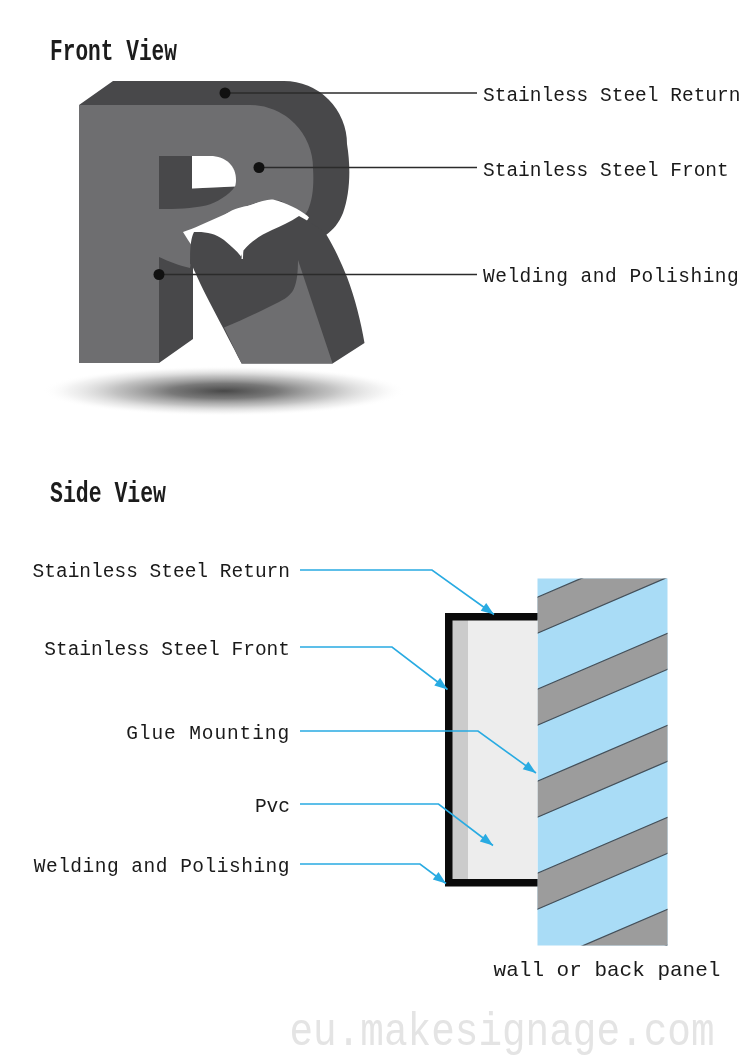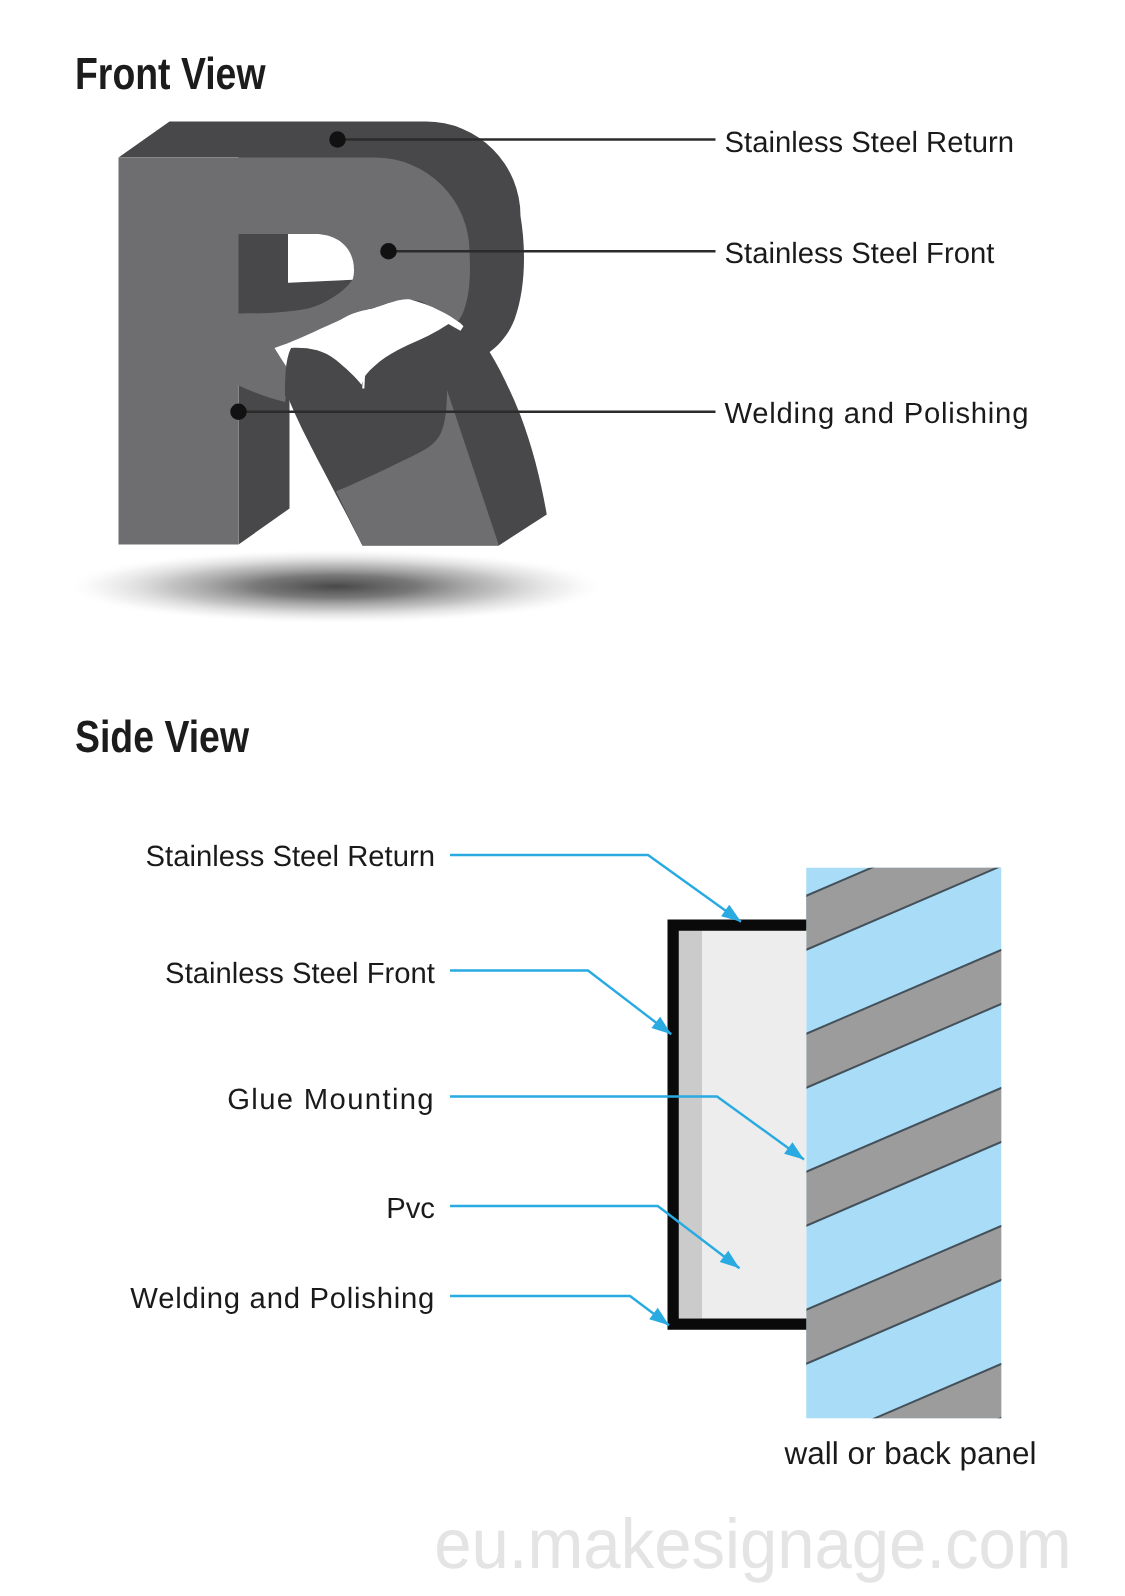--- a/index.html
+++ b/index.html
@@ -1,17 +1,17 @@
 <!DOCTYPE html>
 <html><head>
 <meta charset="utf-8">
 <style>
   html,body{margin:0;padding:0;background:#ffffff;}
   #page{position:relative;width:750px;height:1064px;background:#ffffff;overflow:hidden;
-        font-family:Liberation Sans, sans-serif;}
+        font-family:Liberation Mono, monospace;}
   svg{position:absolute;left:0;top:0;}
 </style>
 </head>
 <body>
 <div id="page">
 <svg width="750" height="1064" viewBox="0 0 750 1064">
   <defs>
     <radialGradient id="shadow" cx="50%" cy="50%" r="50%">
       <stop offset="0%" stop-color="#484848"></stop>
       <stop offset="30%" stop-color="#6a6a6a" stop-opacity="0.9"></stop>

